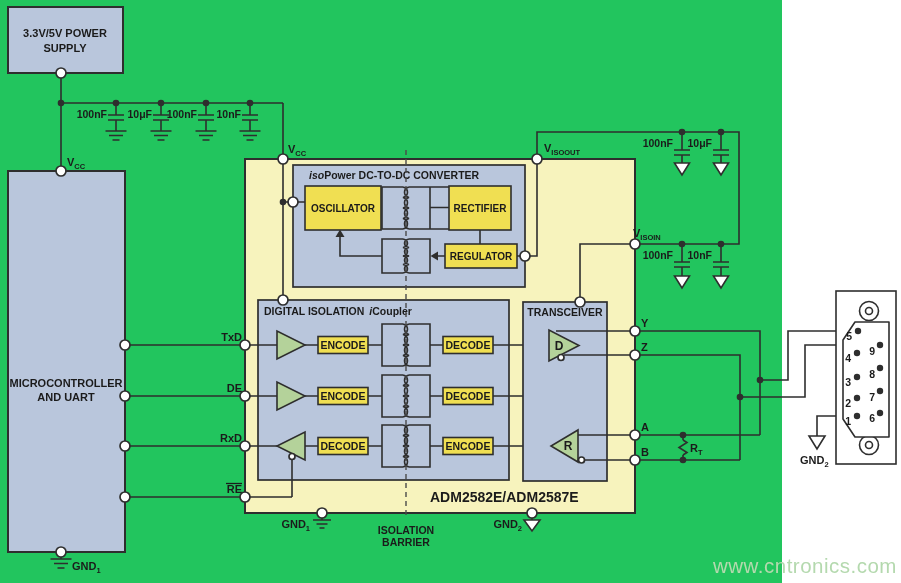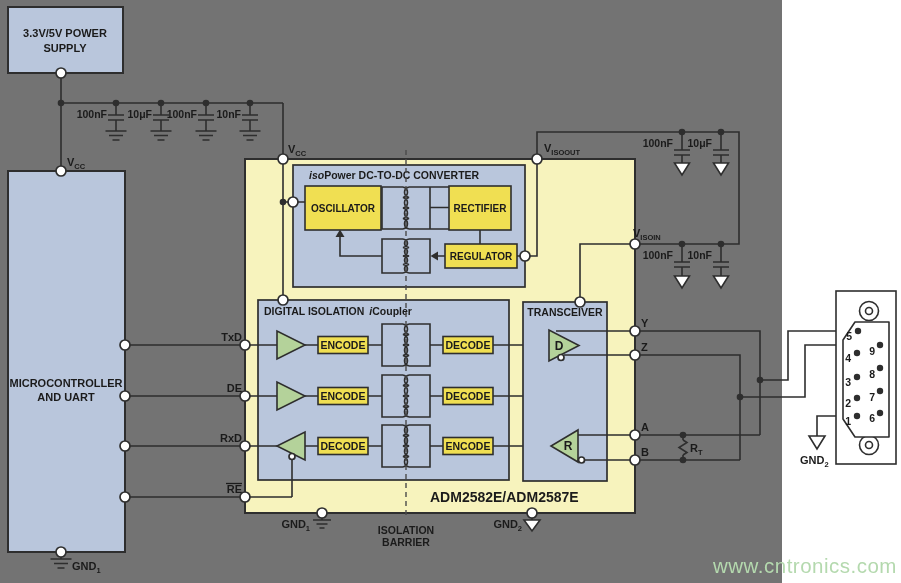--- a/index.html
+++ b/index.html
@@ -1,20 +1,20 @@
 <!DOCTYPE html>
 <html style="--block-fill: #b9c6dc; --ic-fill: #f7f3bd; --comp-fill: #f0df52; --buf-fill: #b4d29a; --wire: #2e2e2e; --wm: #b4d9ae;"><head>
 <meta charset="utf-8">
 <style>
   :root{
     --block-fill:#b9c6dc; --ic-fill:#f7f3bd; --comp-fill:#f0df52;
     --buf-fill:#b4d29a; --wire:#2e2e2e; --wm:#b4d9ae;
   }
   html,body{margin:0;padding:0;background:#ffffff;}
-  .stage{width:782px;height:583px;position:relative;background:#737373;}
+  .stage{width:782px;height:583px;position:relative;background:#22c55e;}
   svg text{font-family:"Liberation Sans","DejaVu Sans",sans-serif;fill:#1b1b1b;}
   .blk{fill:var(--block-fill);stroke:var(--wire);stroke-width:2;}
   .icbox{fill:var(--ic-fill);stroke:var(--wire);stroke-width:2;}
   .sub-blk{fill:var(--block-fill);stroke:var(--wire);stroke-width:1.7;}
   .comp{fill:var(--comp-fill);stroke:var(--wire);stroke-width:1.6;}
   .buf{fill:var(--buf-fill);stroke:var(--wire);stroke-width:1.6;}
   .w{fill:none;stroke:var(--wire);stroke-width:1.6;}
   .term{fill:#fff;stroke:var(--wire);stroke-width:1.7;}
   .white{fill:#fff;stroke:var(--wire);stroke-width:1.6;}
   .dot{fill:var(--wire);stroke:none;}

